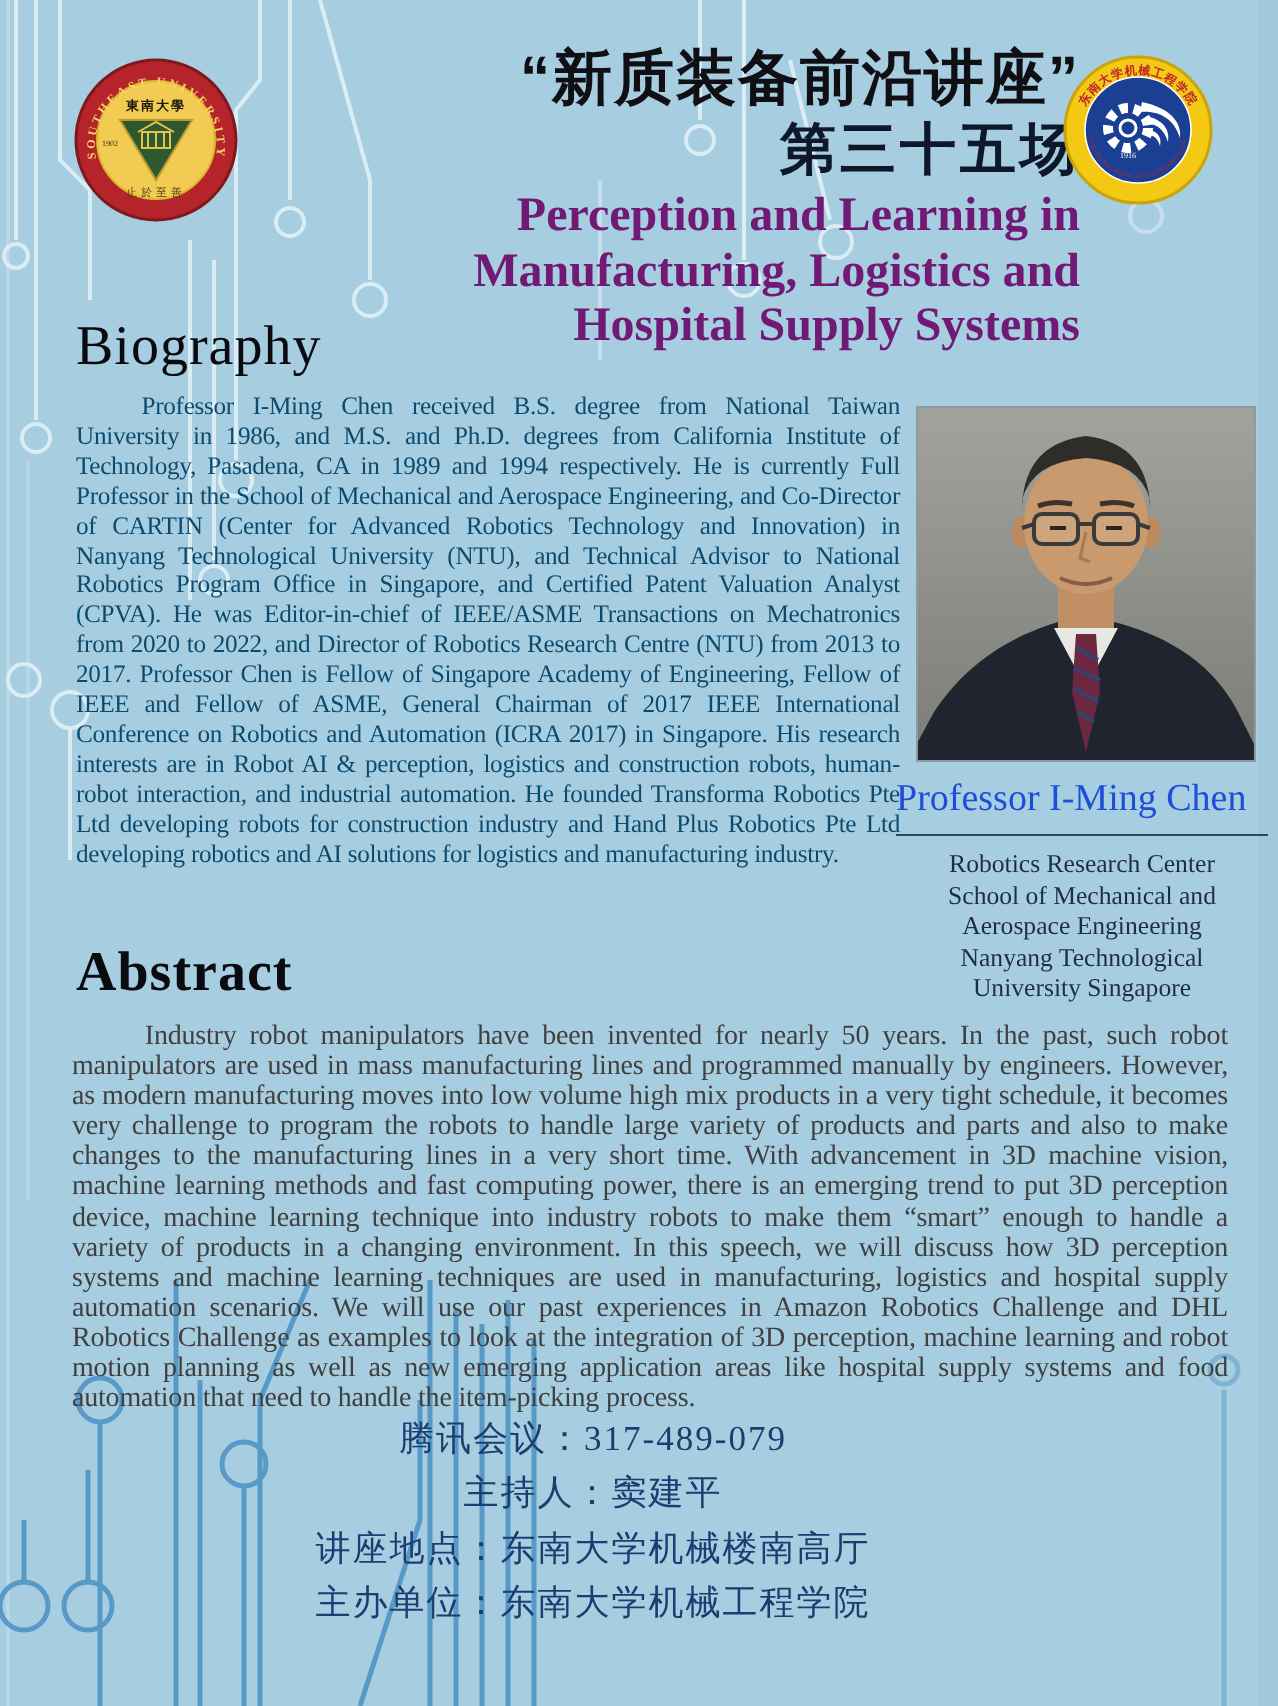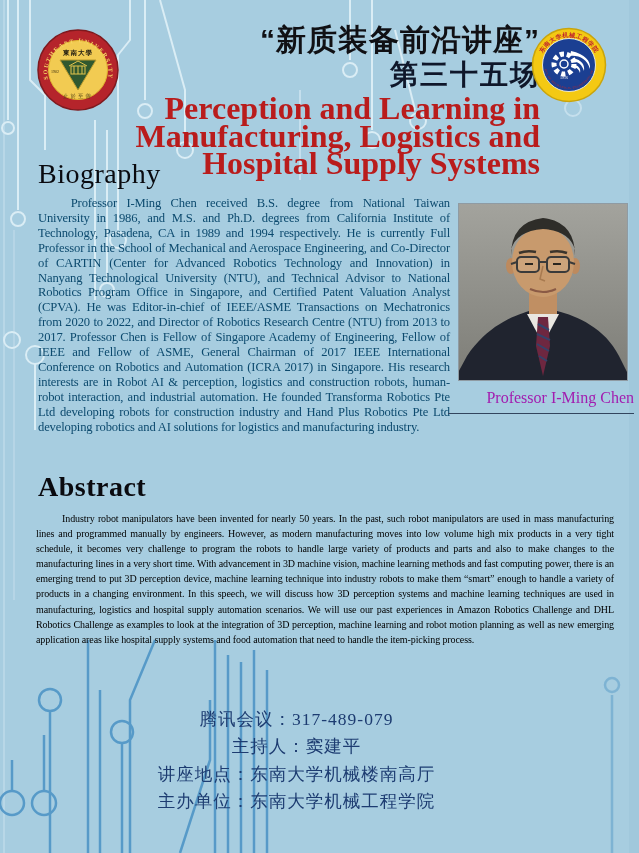--- a/index.html
+++ b/index.html
@@ -17,49 +17,49 @@
   .sme{position:absolute;left:531px;top:27px;width:76px;height:76px;}
   .titles{position:absolute;left:110px;top:22px;width:430px;text-align:right;}
   .cn-title{
     font-family:"Liberation Sans",sans-serif;
     font-weight:700;font-size:30px;line-height:36px;color:#101014;letter-spacing:1px;
   }
   .cn-session{
     font-family:"Liberation Sans",sans-serif;
     font-weight:700;font-size:28px;line-height:33px;color:#0f172a;letter-spacing:2px;
   }
-  .en-title{margin-top:4px;font-weight:700;font-size:32px;line-height:27.5px;color:#b91c1c;}
+  .en-title{margin-top:4px;font-weight:700;font-size:24px;line-height:27.5px;color:#701a75;}
 
   
   .bio-h{
     position:absolute;left:38px;top:158px;margin:0;
     font-size:28px;font-weight:400;color:#0a0a0f;letter-spacing:0.5px;
   }
   .bio-t{
     position:absolute;left:38px;top:196px;width:412px;margin:0;
     font-size:12.6px;line-height:14.9px;letter-spacing:-0.15px;
     color:#0c4a6e;text-align:justify;text-indent:2.6em;
   }
 
   
   .speaker{position:absolute;left:448px;top:203px;width:186px;}
   .photo{display:block;margin-left:10px;width:168px;height:176px;border:1px solid #8f9ba3;}
-  .cap{margin-top:8px;text-align:right;font-size:16px;color:#a21caf;}
+  .cap{margin-top:8px;text-align:left;font-size:19px;color:#1d4ed8;}
   .divider{margin-top:6px;border-top:1.5px solid #32455e;width:100%;}
   .aff{margin-top:7px;text-align:center;font-size:12.8px;line-height:15.6px;color:#1e2c4e;}
 
   
   .abs-h{
     position:absolute;left:38px;top:471px;margin:0;
     font-size:28px;font-weight:700;color:#0a0a0f;letter-spacing:0.5px;
   }
   .abs-t{
     position:absolute;left:36px;top:511px;width:578px;margin:0;
-    font-size:10px;line-height:15.1px;letter-spacing:-0.1px;
-    color:#000000;text-align:justify;text-indent:2.6em;
+    font-size:14px;line-height:15.1px;letter-spacing:-0.1px;
+    color:#404040;text-align:justify;text-indent:2.6em;
   }
 
   
   .info{position:absolute;left:0;top:706px;width:593px;text-align:center;
     color:#1d3c71;font-size:17.5px;}
   .info div{line-height:27.4px;letter-spacing:1px;}
 </style>
 </head>
 <body>
 
@@ -200,20 +200,27 @@
         <rect x="58" y="53" width="22" height="15" rx="4"></rect>
         <rect x="88" y="53" width="22" height="15" rx="4"></rect>
         <path d="M80,58 H88 M58,58 L52,60 M110,58 L116,60" fill="none"></path>
       </g>
       <path d="M66,60 H74 M94,60 H102" stroke="#2a2620" stroke-width="2"></path>
       <path d="M84,62 L81,75 L86,77" stroke="#a87a50" stroke-width="1.5" fill="none"></path>
       <path d="M71,85 Q84,91 97,85" stroke="#8a5a45" stroke-width="2" fill="none"></path>
     </svg>
     <div class="cap">Professor I-Ming Chen</div>
     <div class="divider"></div>
+    <div class="aff">
+      <div>Robotics Research Center</div>
+      <div>School of Mechanical and</div>
+      <div>Aerospace Engineering</div>
+      <div>Nanyang Technological</div>
+      <div>University Singapore</div>
+    </div>
   </aside>
 
   <h2 class="abs-h">Abstract</h2>
   <p class="abs-t">Industry robot manipulators have been invented for nearly 50 years. In the past, such robot manipulators are used in mass manufacturing lines and programmed manually by engineers. However, as modern manufacturing moves into low volume high mix products in a very tight schedule, it becomes very challenge to program the robots to handle large variety of products and parts and also to make changes to the manufacturing lines in a very short time. With advancement in 3D machine vision, machine learning methods and fast computing power, there is an emerging trend to put 3D perception device, machine learning technique into industry robots to make them “smart” enough to handle a variety of products in a changing environment. In this speech, we will discuss how 3D perception systems and machine learning techniques are used in manufacturing, logistics and hospital supply automation scenarios. We will use our past experiences in Amazon Robotics Challenge and DHL Robotics Challenge as examples to look at the integration of 3D perception, machine learning and robot motion planning as well as new emerging application areas like hospital supply systems and food automation that need to handle the item-picking process.</p>
 
   <div class="info">
     <div>腾讯会议：317-489-079</div>
     <div>主持人：窦建平</div>
     <div>讲座地点：东南大学机械楼南高厅</div>
     <div>主办单位：东南大学机械工程学院</div>

